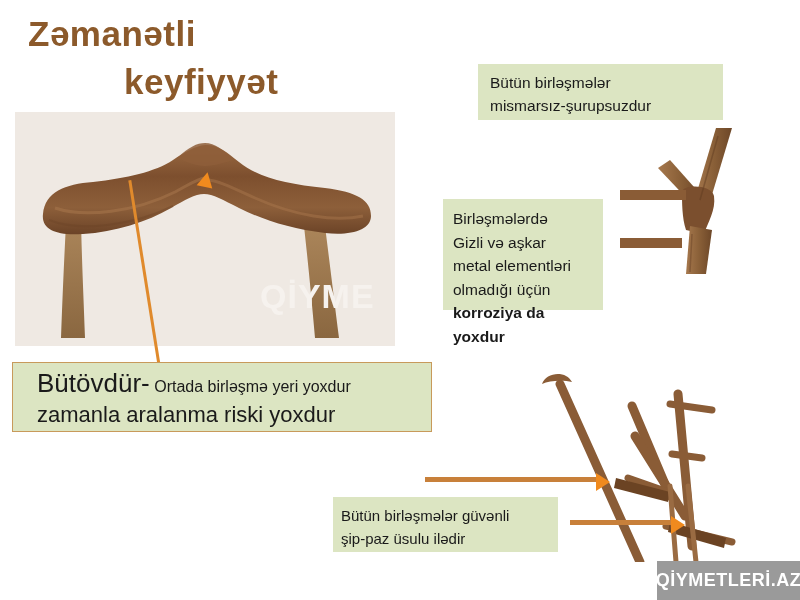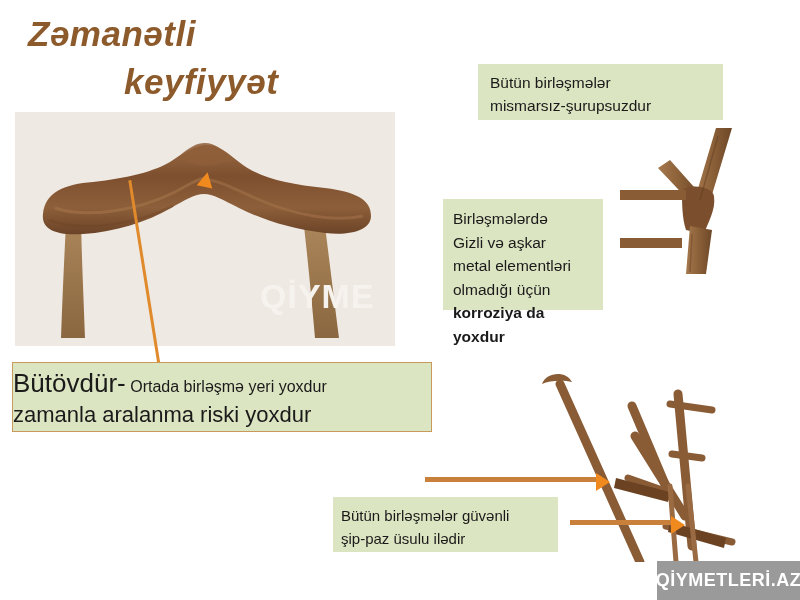--- a/index.html
+++ b/index.html
@@ -14,21 +14,20 @@
   #slide{position:absolute;left:0;top:0;width:800px;height:600px;background:#fff;overflow:hidden;}
 
   
   .title{
     position:absolute;
     color:#8c5a2b;
     font-weight:bold;
     font-size:35px;
     letter-spacing:.5px;
     white-space:nowrap;
-    font-style:italic;
   }
   #title-line1{left:28px;top:14px;}
   #title-line2{left:92px;top:62px;margin-left:32px;}
 
   
   .callout{
     position:absolute;
     background:#dce5c2;
     color:#1a1a1a;
     box-sizing:border-box;
@@ -53,21 +52,21 @@
   #callout-bottom{
     left:333px;top:497px;width:225px;height:55px;
     padding:7px 0 0 8px;
     font-size:15px;line-height:23px;
   }
 
   
   #callout-left{
     left:12px;top:362px;width:420px;height:70px;
     border:1.5px solid #c89a5b;
-    padding:5px 0 0 0;
+    padding:5px 0 0 24px;
     background:#dce5c2;
   }
   #callout-left .big{font-size:26px;color:#1a1a1a;}
   #callout-left .small{font-size:16px;color:#1a1a1a;}
   #callout-left .line2{font-size:22px;color:#1a1a1a;display:block;margin-top:3px;}
 
   
   .photo{position:absolute;overflow:hidden;}
 
   

